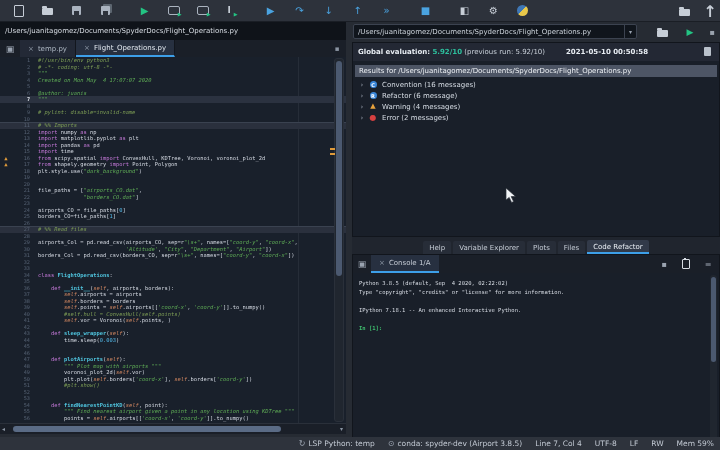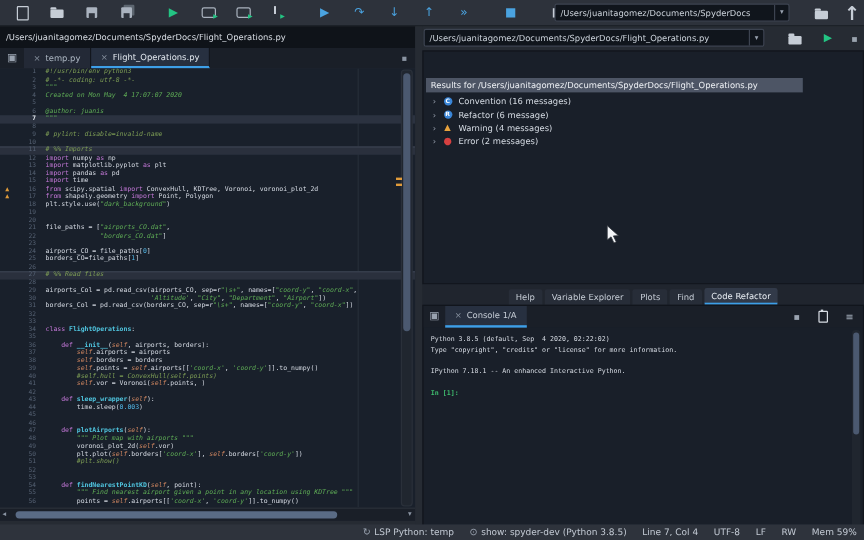--- a/index.html
+++ b/index.html
@@ -68,21 +68,21 @@
   .rp-toolbar{position:relative;height:20px;background:#262b33;}
   .rp-combo{left:1px;top:2px;width:284px;}
   .rp-icon{position:absolute;top:2px;width:16px;height:16px;display:flex;align-items:center;justify-content:center;}
   .analysis{position:absolute;left:0;top:20px;width:368px;height:195px;background:#191f29;border:1px solid #11151c;box-sizing:border-box;}
   .evalrow{position:absolute;left:0;top:0;width:100%;height:18px;background:#232834;display:flex;align-items:center;font-size:7px;}
   .evalrow .lab{font-weight:bold;color:#e8edf3;margin-left:5px;white-space:pre;}
   .evalrow .score{color:#2dbf9d;font-weight:bold;white-space:pre;}
   .evalrow .prev{color:#c9d0d9;white-space:pre;}
   .evalrow .dt{position:absolute;left:213px;font-weight:bold;color:#e8edf3;}
   .evalrow .dicon{position:absolute;right:8px;top:4px;}
-  .reshdr{position:absolute;left:2px;top:22px;width:314px;height:12px;background:#4d5565;color:#eef1f5;font-size:7px;line-height:12px;padding-left:4px;box-sizing:border-box;white-space:nowrap;}
+  .reshdr{position:absolute;left:2px;top:22px;width:362px;height:12px;background:#4d5565;color:#eef1f5;font-size:7px;line-height:12px;padding-left:4px;box-sizing:border-box;white-space:nowrap;}
   .catrow{position:absolute;left:2px;width:362px;height:11px;display:flex;align-items:center;font-size:7px;color:#d6dce4;}
   .catrow .chev{width:10px;text-align:center;color:#9aa3b0;font-size:7px;margin-left:2px;}
   .catrow .cic{width:12px;display:flex;justify-content:center;margin-right:3px;}
   .cat-circle{width:7px;height:7px;border-radius:50%;background:#3a86d8;color:#fff;font:bold 5px "DejaVu Sans",sans-serif;display:flex;align-items:center;justify-content:center;}
   .cat-warning{color:#e8a33d;font-size:7px;line-height:7px;}
   .cat-error{color:#d64040;font-size:8px;line-height:7px;}
   .pane-tabs{position:absolute;left:0;top:215px;width:368px;height:17px;background:#20252e;display:flex;align-items:flex-end;justify-content:center;gap:2px;}
   .ptab{font-size:7px;color:#c6cdd6;background:#272d38;padding:3px 6px 2px 6px;border-radius:2px 2px 0 0;}
   .ptab.active{background:#323a49;color:#e8edf3;border-bottom:2px solid #3d9fe8;padding-bottom:1px;}
   .console{position:absolute;left:0;top:232px;width:368px;height:190px;background:#191f29;border:1px solid #11151c;box-sizing:border-box;}
@@ -139,24 +139,20 @@
         <span class="tbtn" style="color: rgb(74, 163, 224);">↓</span>
         <span class="tbtn" style="color: rgb(74, 163, 224);">↑</span>
         <span class="tbtn" style="color: rgb(74, 163, 224);">»</span>
         <span class="tbtn gap" style="color: rgb(74, 163, 224);">■</span>
         <span class="tbtn gap" style="color: rgb(198, 205, 214);">◧</span>
         <span class="tbtn" style="color: rgb(198, 205, 214);">⚙</span>
         <span class="tbtn">
           <span class="ic-python"></span>
         </span>
       </div>
-    <div class="combo tb-combo">
-      <span class="val">/Users/juanitagomez/Documents/SpyderDocs</span>
-      <span class="arr">▾</span>
-    </div>
     <div class="tb-icon" style="left:676px;">
         <span class="ic-folder"></span>
       </div>
     <div class="tb-icon" style="left:702px;color:#c6cdd6;font-weight:bold;">
         <span>↑</span>
       </div>
   </div>
 
   <div class="pathbar">/Users/juanitagomez/Documents/SpyderDocs/Flight_Operations.py</div>
   <div class="tabbar">
@@ -262,20 +258,27 @@
         </div>
       <div class="rp-icon" style="left:330px;color:#23c483;font-size:9px;">
           <span>▶</span>
         </div>
       <div class="rp-icon" style="left:352px;color:#9aa3ae;font-size:8px;">
           <span>▪</span>
         </div>
     </div>
 
     <div class="analysis">
+      <div class="evalrow">
+        <span class="lab">Global evaluation: </span>
+          <span class="score">5.92/10</span>
+          <span class="prev"> (previous run: 5.92/10)</span>
+        <span class="dt">2021-05-10 00:50:58</span>
+        <span class="dicon"><span class="ic-doc"></span></span>
+      </div>
       <div class="reshdr">Results for /Users/juanitagomez/Documents/SpyderDocs/Flight_Operations.py</div>
       <div id="cat-rows">
           <div class="catrow" style="top: 36px;">
             <span class="chev">›</span>
             <span class="cic">
               <span class="cat-circle">C</span>
             </span>
             <span>Convention (16 messages)</span>
           </div>
           <div class="catrow" style="top: 47px;">
@@ -299,21 +302,21 @@
             </span>
             <span>Error (2 messages)</span>
           </div>
         </div>
     </div>
 
     <div class="pane-tabs" id="pane-tabs">
         <span class="ptab">Help</span>
         <span class="ptab">Variable Explorer</span>
         <span class="ptab">Plots</span>
-        <span class="ptab">Find</span>
+        <span class="ptab">Files</span>
         <span class="ptab active">Code Refactor</span>
       </div>
 
     <div class="console">
       <div class="ctabbar">
         <span class="browse">
             <span>▣</span>
           </span>
         <span class="ctab">
             <span class="x">×</span>
@@ -349,21 +352,21 @@
       </div>
   </div>
 
   <div class="statusbar">
     <span class="sseg">
         <span class="sico">↻</span>
         <span>LSP Python: temp</span>
       </span>
     <span class="sseg">
         <span class="sico">⊙</span>
-        <span>show: spyder-dev (Python 3.8.5)</span>
+        <span>conda: spyder-dev (Airport 3.8.5)</span>
       </span>
     <span class="sseg">Line 7, Col 4</span>
     <span class="sseg">UTF-8</span>
     <span class="sseg">LF</span>
     <span class="sseg">RW</span>
     <span class="sseg">Mem 59%</span>
   </div>
 
   <svg class="cursor-svg" width="12" height="18">
     <path d="M1,1 L1,13 L4.2,10.4 L6.6,15.5 L8.6,14.6 L6.2,9.6 L10.5,9.4 Z" fill="#f2f4f7" stroke="#2a2e36" stroke-width="0.7"></path>

